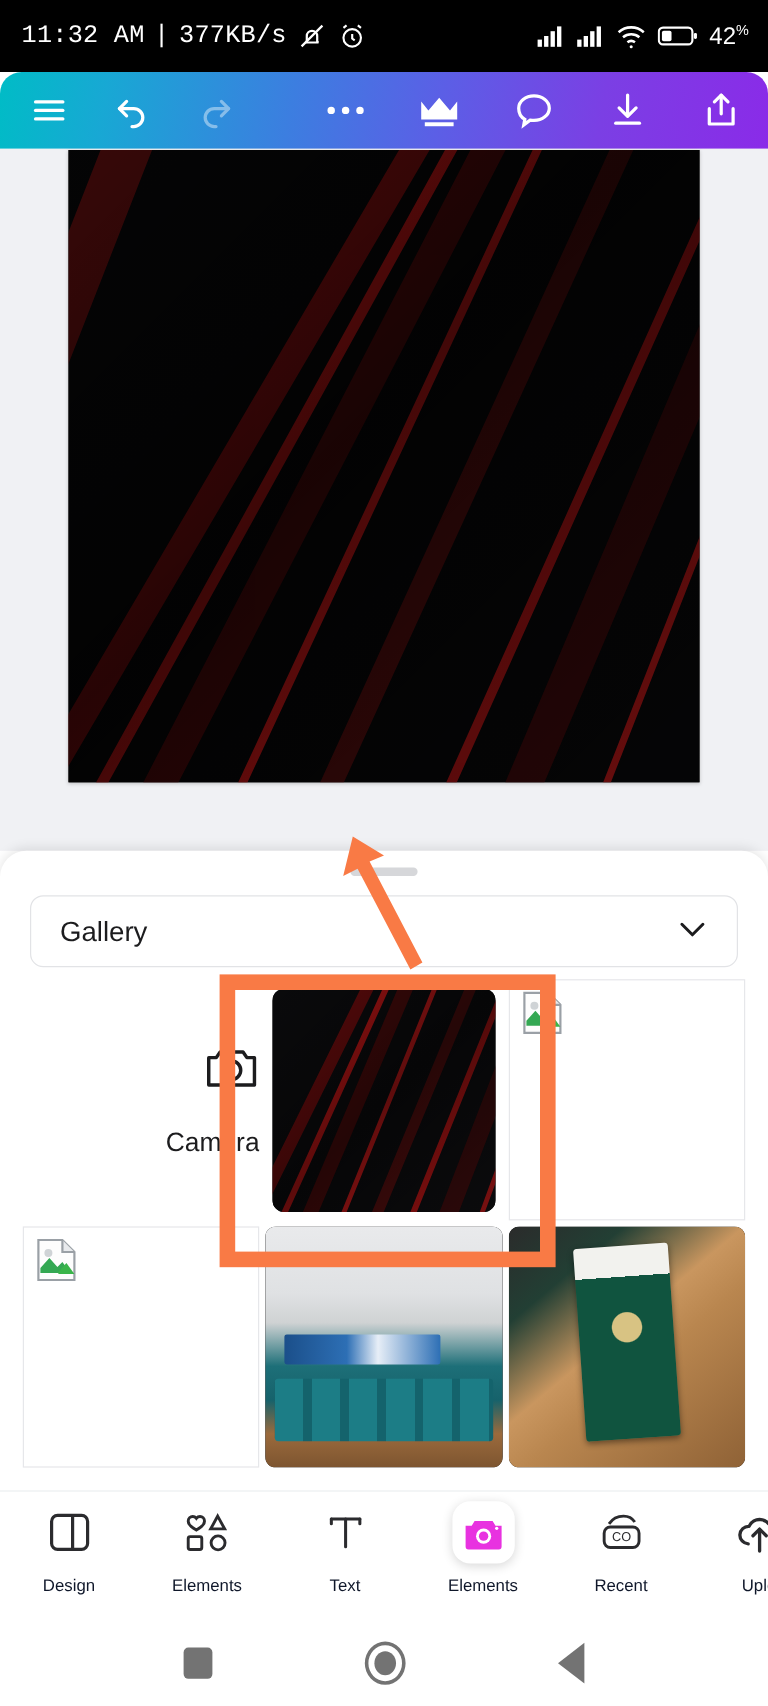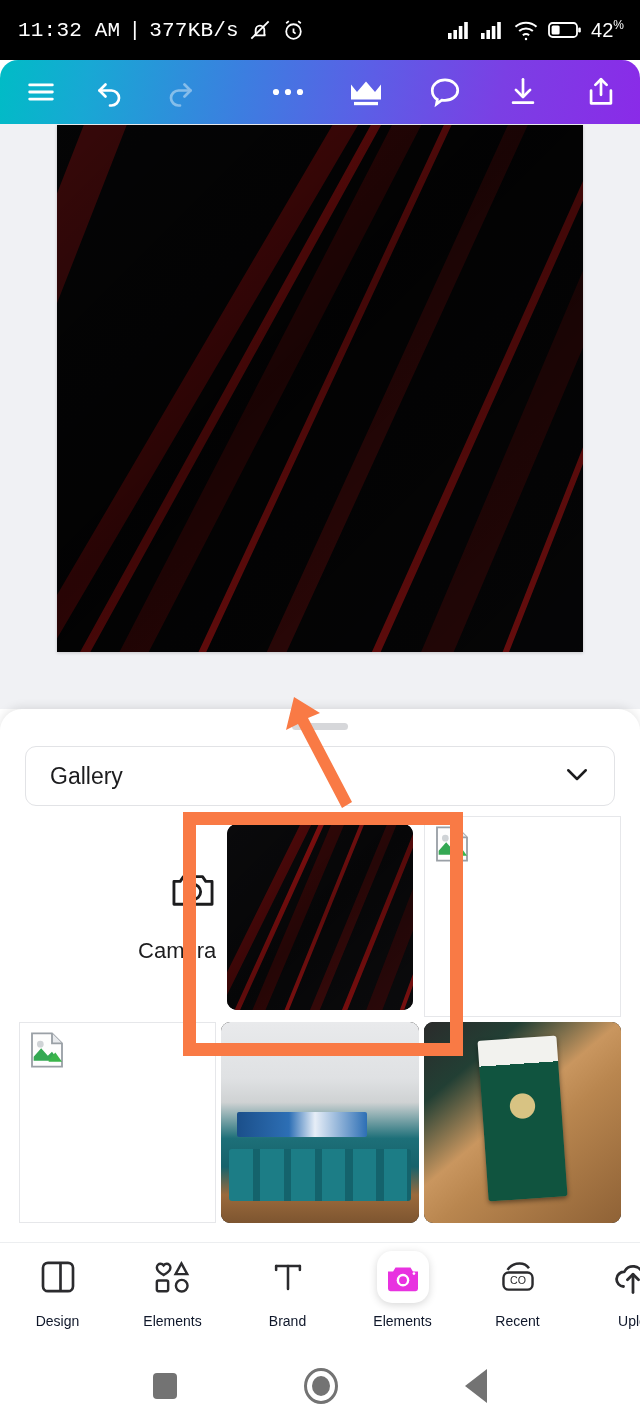--- a/index.html
+++ b/index.html
@@ -435,21 +435,21 @@
 
   <div class="nav-item">
     <span class="nav-icon-wrap">
       <svg width="38" height="38" viewBox="0 0 24 24" fill="none" stroke="#2b2b2e" stroke-width="1.6" stroke-linecap="round">
         <line x1="4.5" y1="5" x2="19.5" y2="5"></line>
         <line x1="4.5" y1="5" x2="4.5" y2="7.5"></line>
         <line x1="19.5" y1="5" x2="19.5" y2="7.5"></line>
         <line x1="12" y1="5" x2="12" y2="19.5"></line>
       </svg>
     </span>
-    <span class="nav-label">Brand</span>
+    <span class="nav-label">Text</span>
   </div>
 
   <div class="nav-item">
     <span class="nav-icon-wrap active">
       <svg width="36" height="32" viewBox="0 0 24 21">
         <path d="M2 6.8h3.4L7 4.2h10l1.6 2.6H22v11.6a1.6 1.6 0 0 1-1.6 1.6H3.6A1.6 1.6 0 0 1 2 18.4z" fill="#e832e0"></path>
         <circle cx="12" cy="12.6" r="4.2" fill="#fff"></circle>
         <circle cx="12" cy="12.6" r="2.6" fill="#e832e0"></circle>
         <circle cx="19.3" cy="8.2" r="0.9" fill="#fff"></circle>
       </svg>

